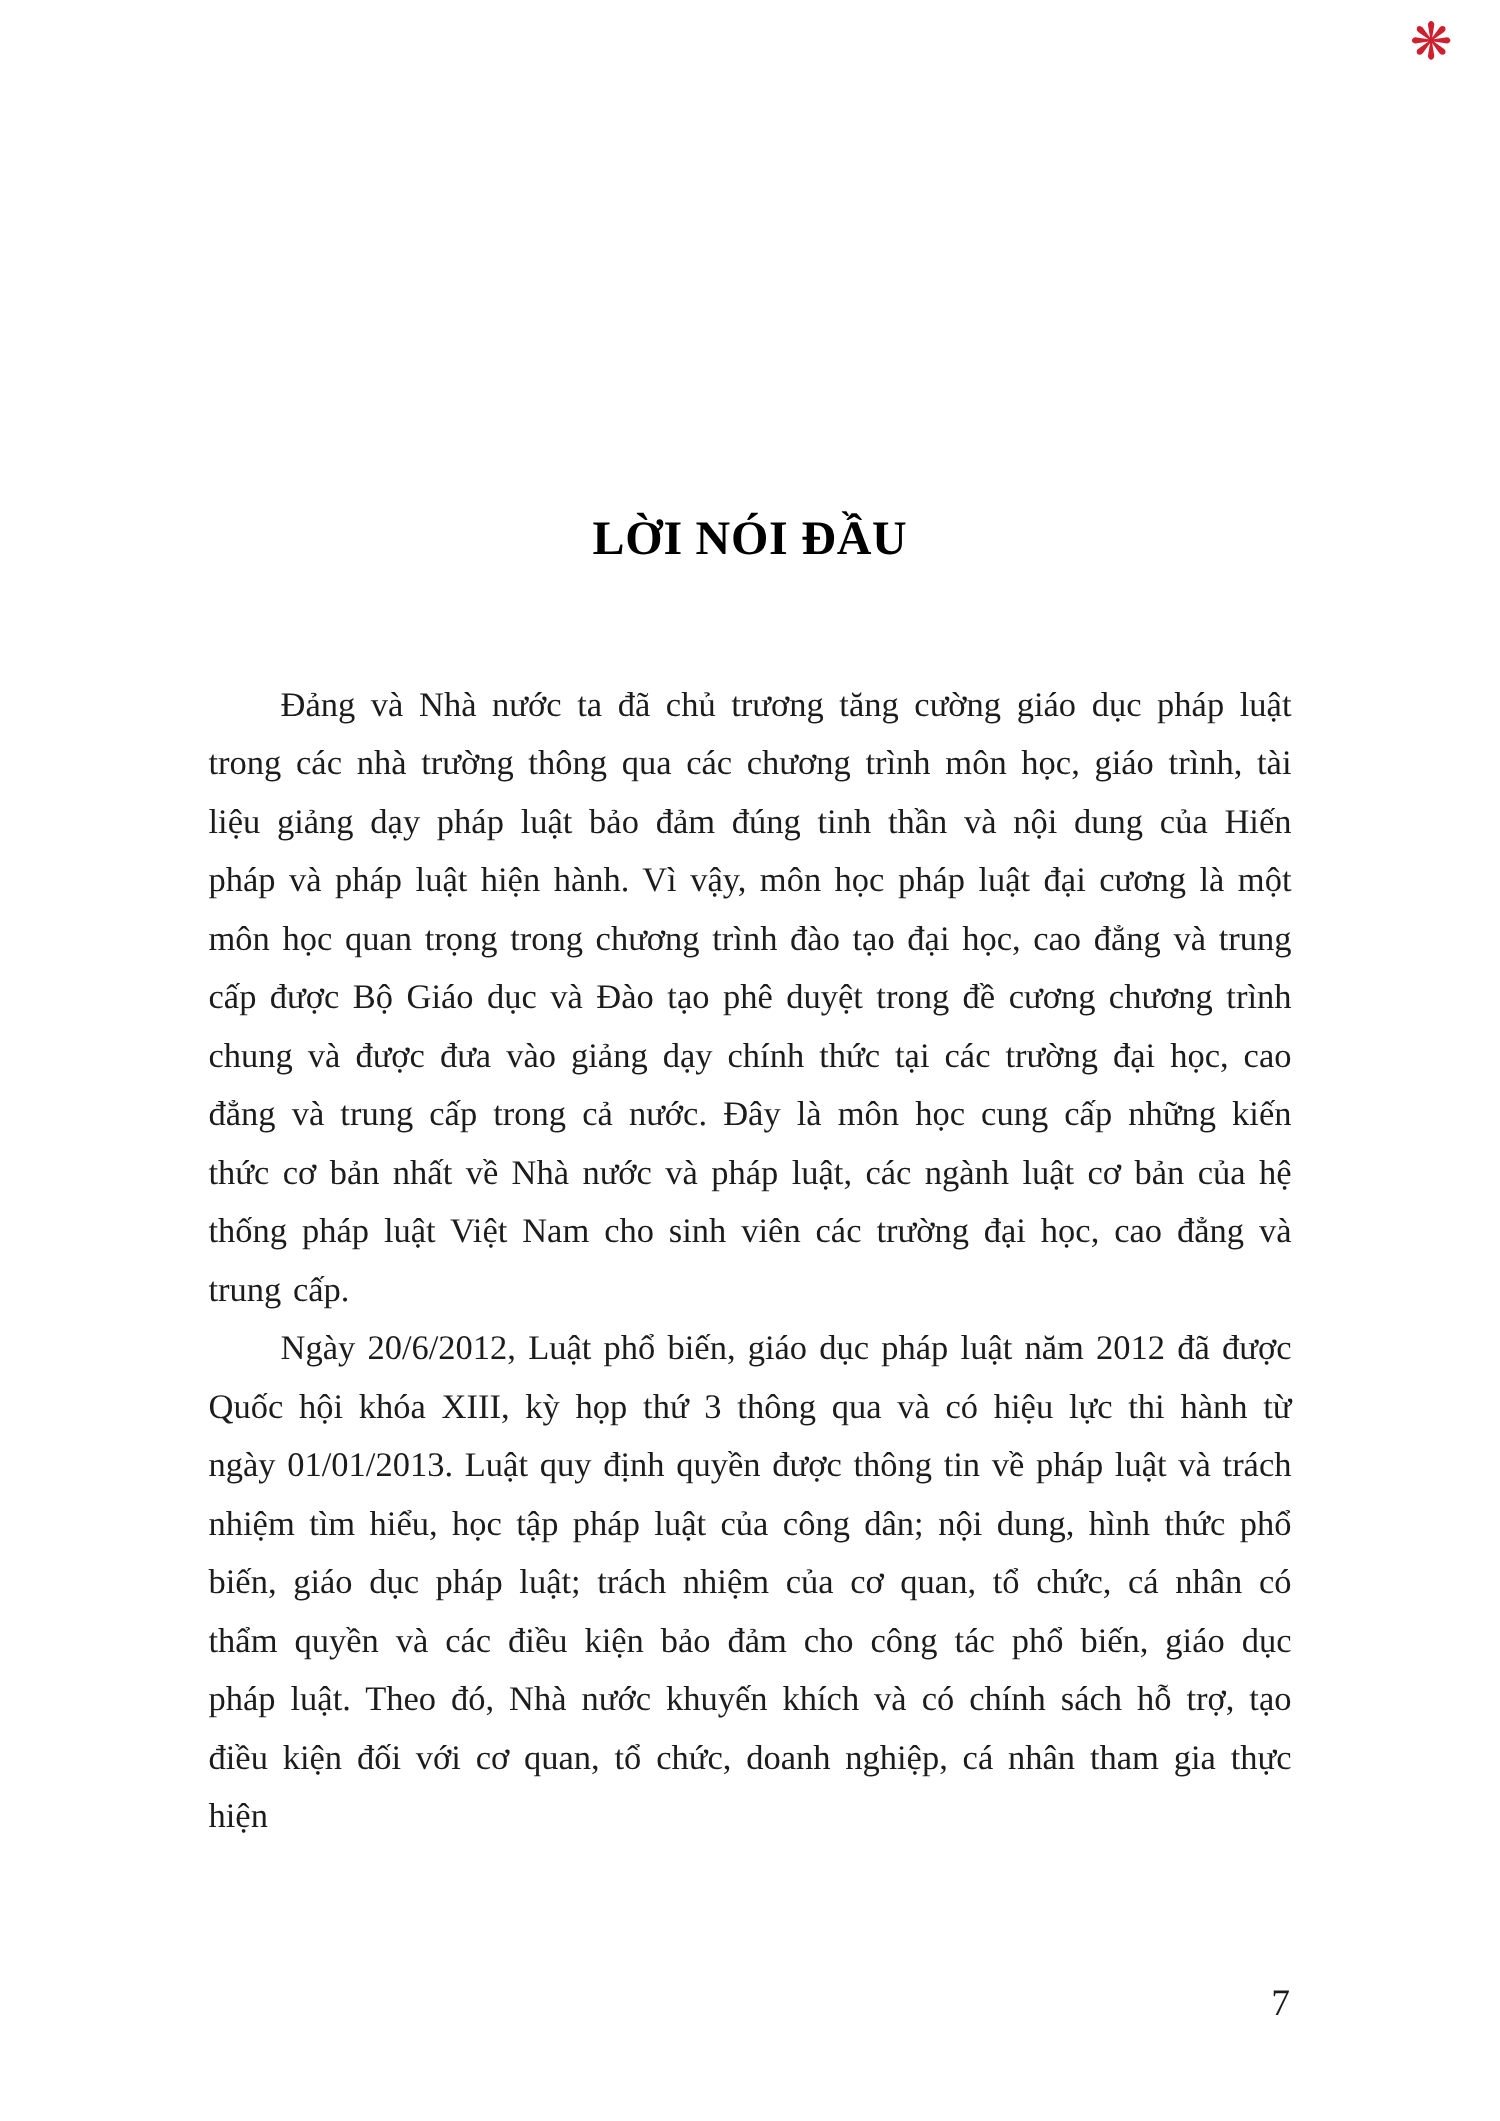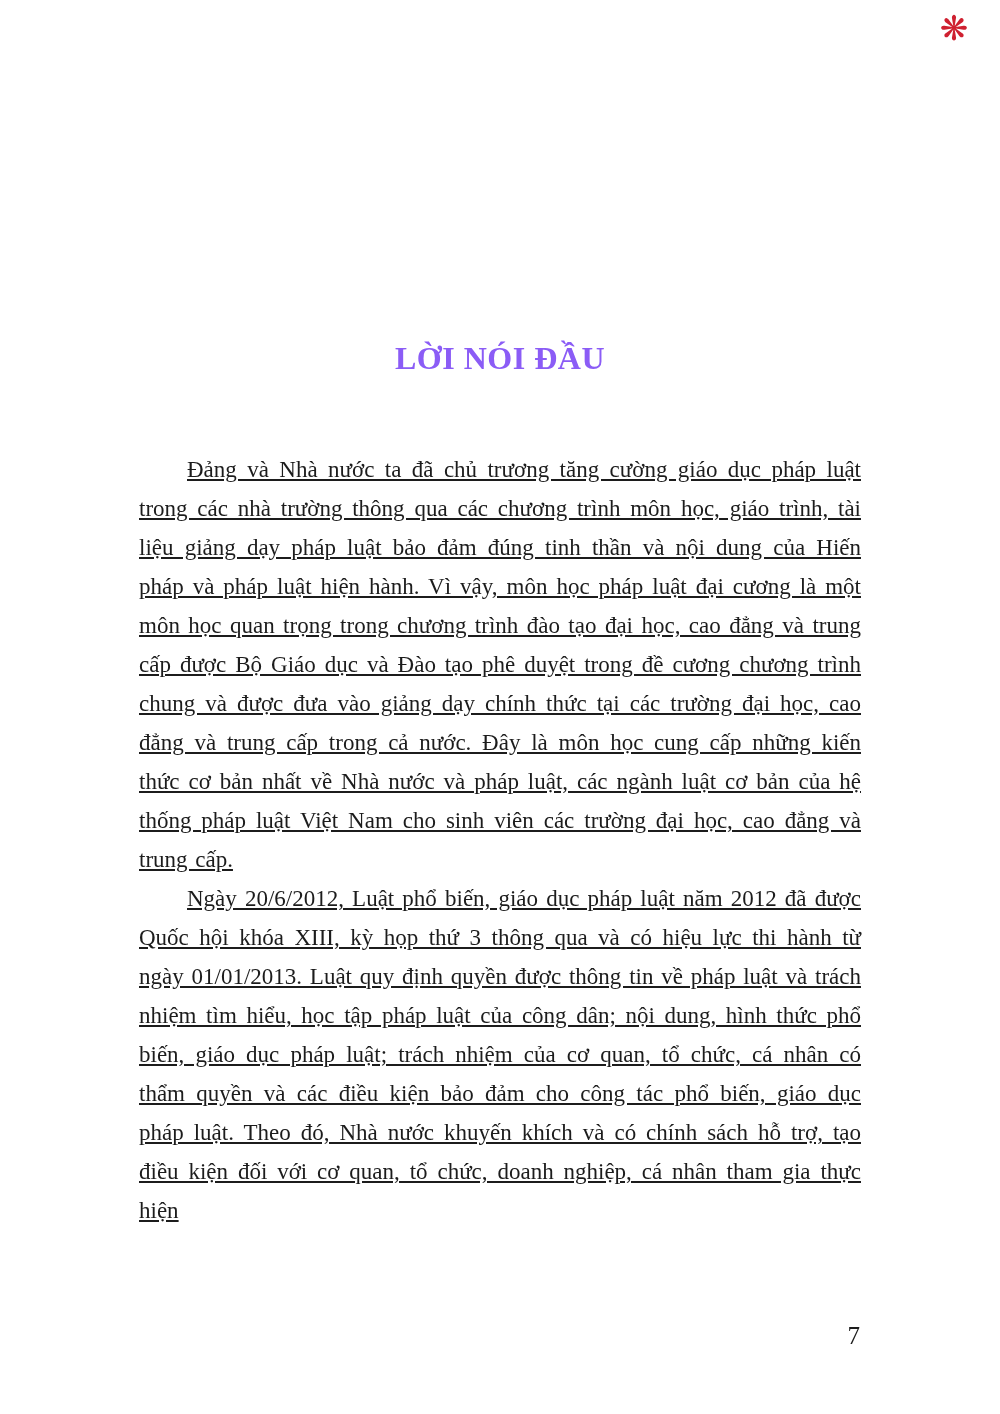--- a/index.html
+++ b/index.html
@@ -32,31 +32,30 @@
     .title {
       position: absolute;
       top: 340px;
       left: 139px;
       width: 722px;
       margin: 0;
       text-align: center;
       font-size: 32px;
       font-weight: bold;
       letter-spacing: 0.5px;
-      color: #8b5cf6;
+      color: #000000;
     }
     .body-text {
       position: absolute;
       top: 450px;
       left: 139px;
       width: 722px;
       font-size: 23px;
       line-height: 39px;
       text-align: justify;
-      text-decoration: underline;
     }
     .body-text p {
       margin: 0;
       padding: 0;
       text-indent: 48px;
       word-spacing: 2px;
     }
     .page-number {
       position: absolute;
       right: 140px;

